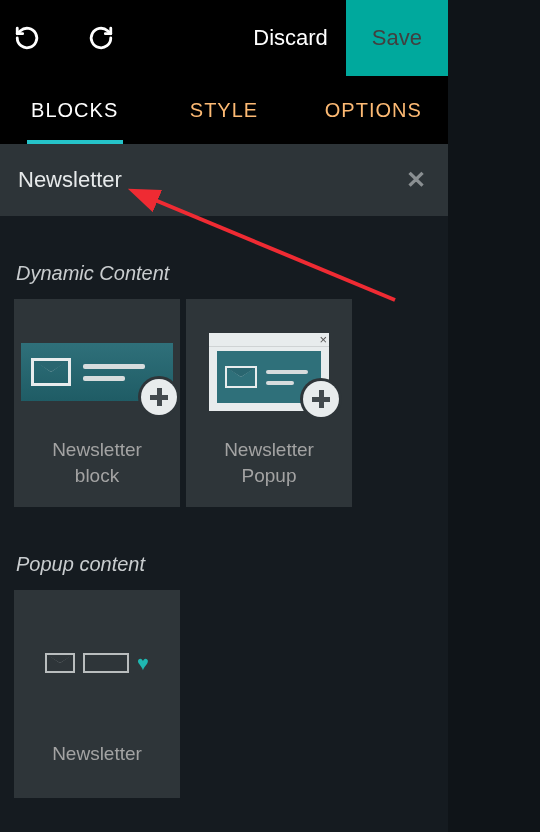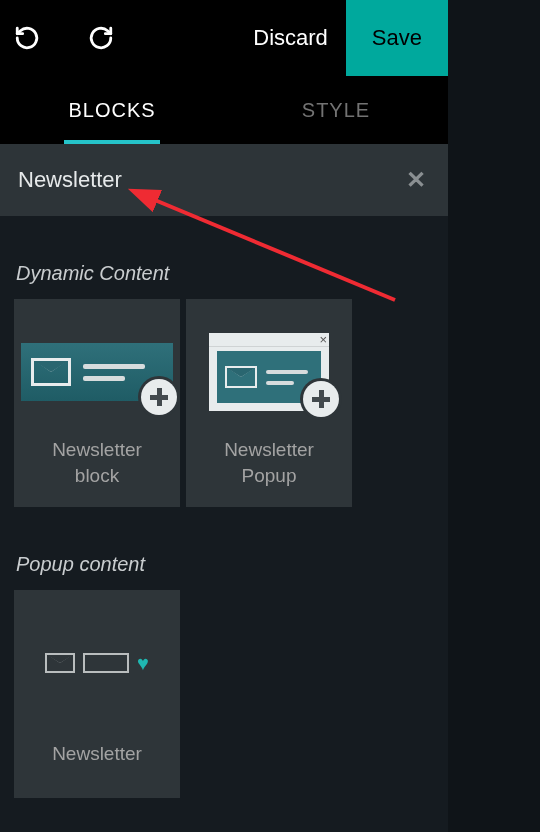--- a/index.html
+++ b/index.html
@@ -5,25 +5,25 @@
   * { box-sizing: border-box; margin: 0; padding: 0; }
   html, body { width: 540px; height: 832px; background: #0f1418; font-family: Arial, Helvetica, sans-serif; color: #cfd3d6; overflow: hidden; }
   .app { width: 448px; height: 832px; background: #151b20; position: relative; }
 
   
   .toolbar { height: 76px; background: #000; display: flex; align-items: stretch; }
   .tool-left { display: flex; align-items: center; gap: 48px; padding-left: 14px; }
   .tool-icon { width: 26px; height: 26px; display:flex; align-items:center; justify-content:center; cursor:pointer; }
   .tool-spacer { flex: 1; }
   .discard { color: #fff; font-size: 22px; display:flex; align-items:center; padding: 0 18px; cursor:pointer; }
-  .save { background: #00a99d; color: #000000; font-size: 22px; display:flex; align-items:center; padding: 0 26px; cursor:pointer; }
+  .save { background: #00a99d; color: #404040; font-size: 22px; display:flex; align-items:center; padding: 0 26px; cursor:pointer; }
 
   
   .tabs { height: 68px; background: #000; display: flex; }
-  .tab { flex: 1; display:flex; align-items:center; justify-content:center; font-size: 20px; letter-spacing: 1px; color: #737373; cursor:pointer; position:relative; }
+  .tab { flex: 1; display:flex; align-items:center; justify-content:center; font-size: 20px; letter-spacing: 1px; color: #fdba74; cursor:pointer; position:relative; }
   .tab.active { color: #fff; font-weight: normal; }
   .tab.active::after { content:""; position:absolute; bottom:0; left:50%; transform:translateX(-50%); width: 96px; height: 4px; background: #25c3c9; }
 
   
   .searchbar { height: 72px; background: #2d3438; display:flex; align-items:center; padding: 0 18px; position:relative; }
   .search-input { flex:1; background: transparent; border: none; outline: none; color: #e6e9ea; font-size: 22px; }
   .search-input::placeholder { color: #b9bdbe; }
   .search-clear { width: 28px; height: 28px; display:flex; align-items:center; justify-content:center; color:#8a8f92; cursor:pointer; font-size: 24px; font-weight:bold; }
 
   
@@ -94,20 +94,21 @@
       </div>
     </div>
     <div class="tool-spacer"></div>
     <div class="discard">Discard</div>
     <div class="save">Save</div>
   </div>
 
   <div class="tabs">
     <div class="tab active">BLOCKS</div>
     <div class="tab">STYLE</div>
+    <div class="tab">OPTIONS</div>
   </div>
 
   <div class="searchbar">
     <input class="search-input" type="text" value="Newsletter" style="">
     <div class="search-clear">
       <span>✕</span>
     </div>
   </div>
 
   <div class="section">

